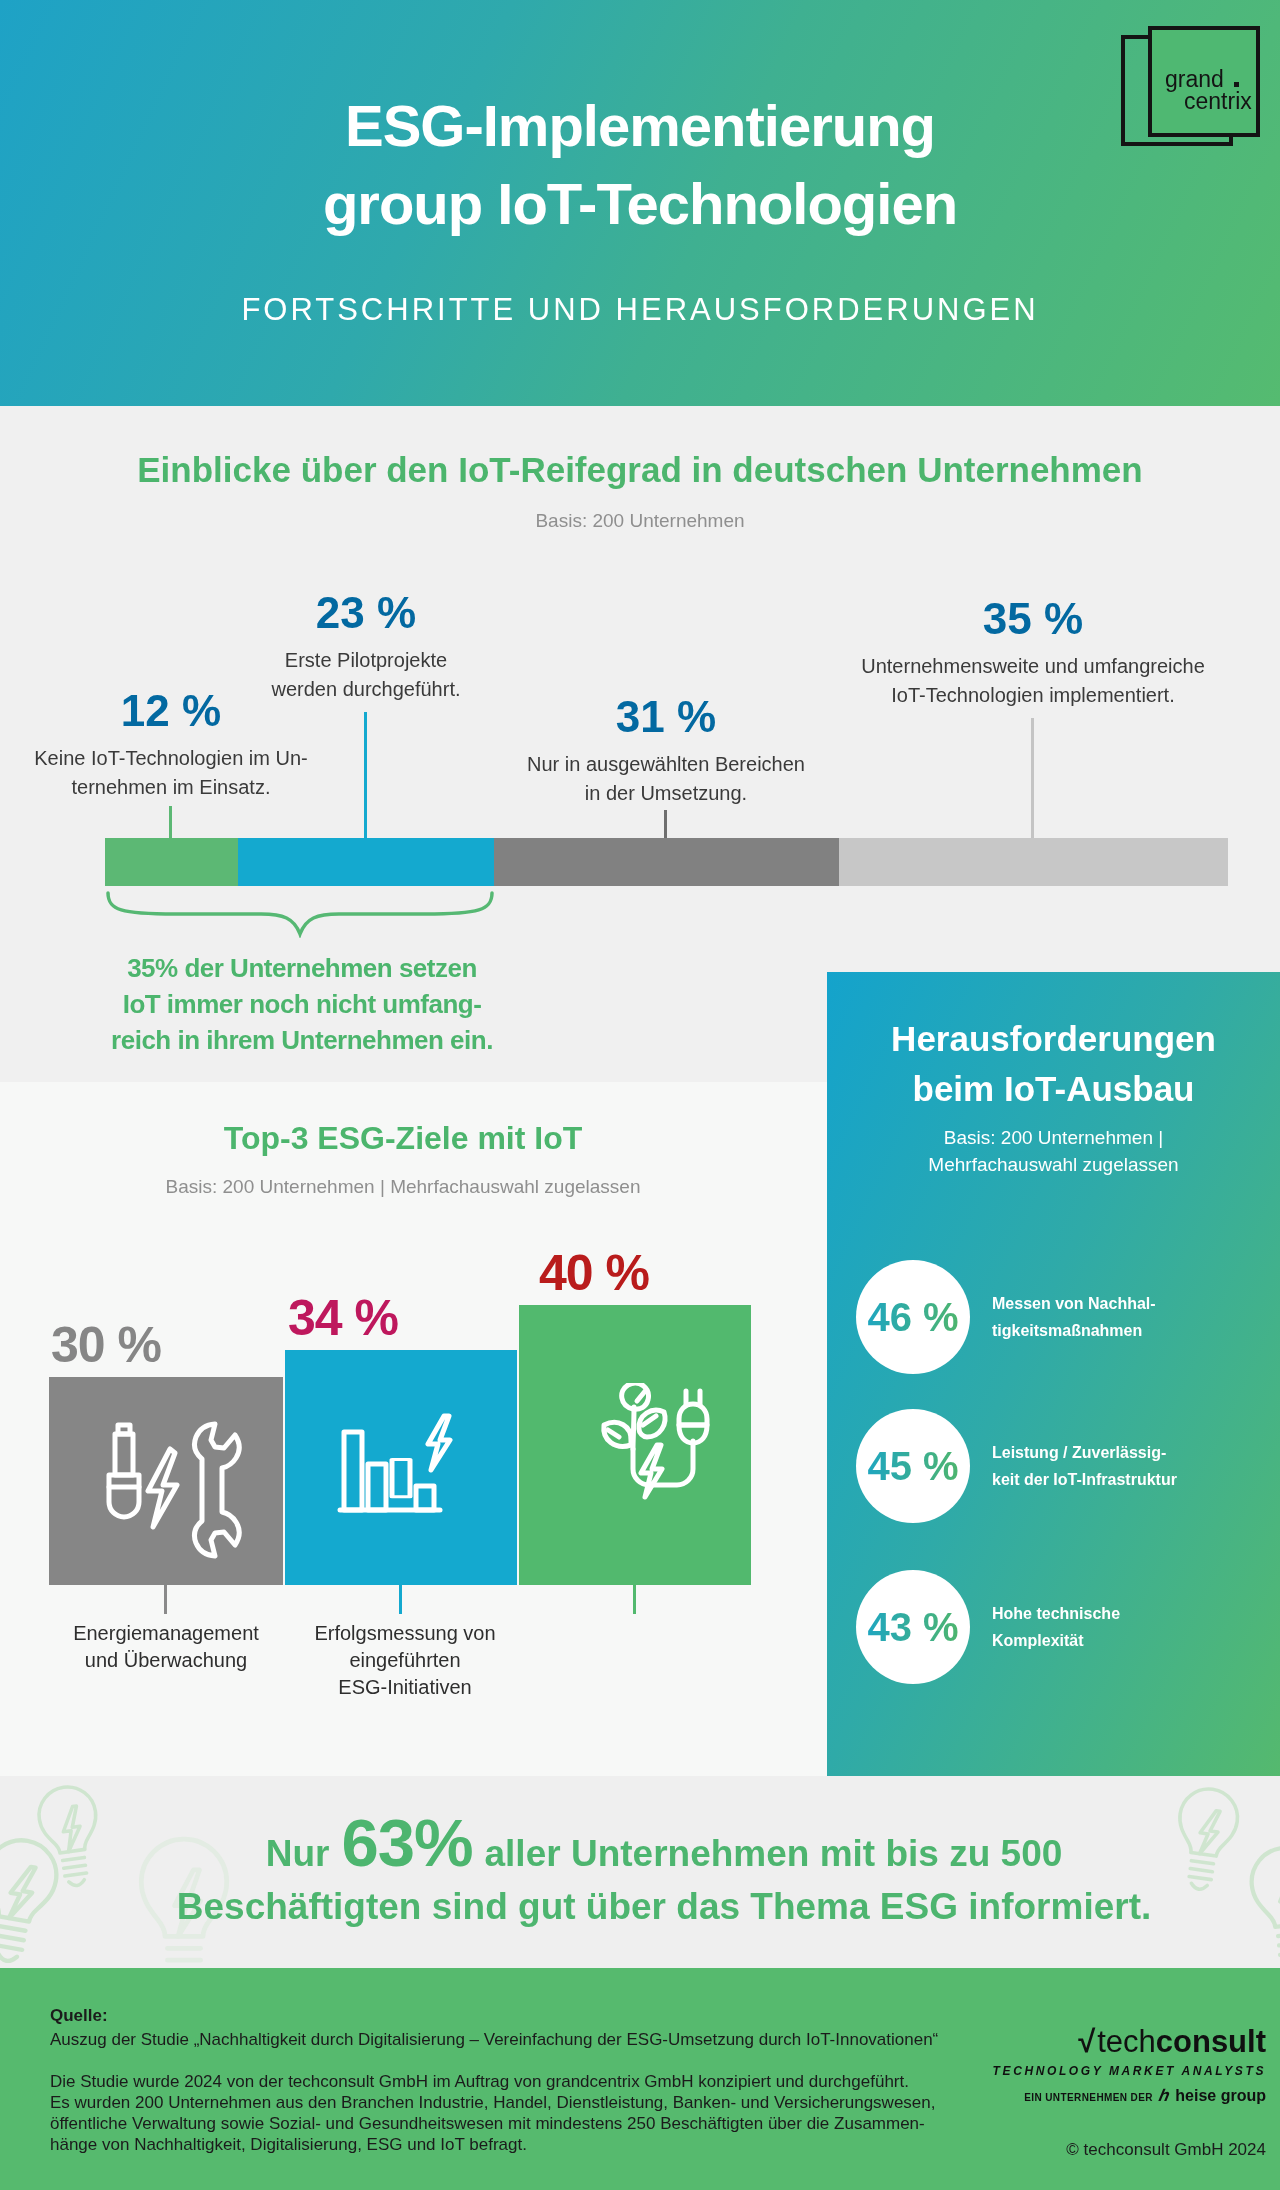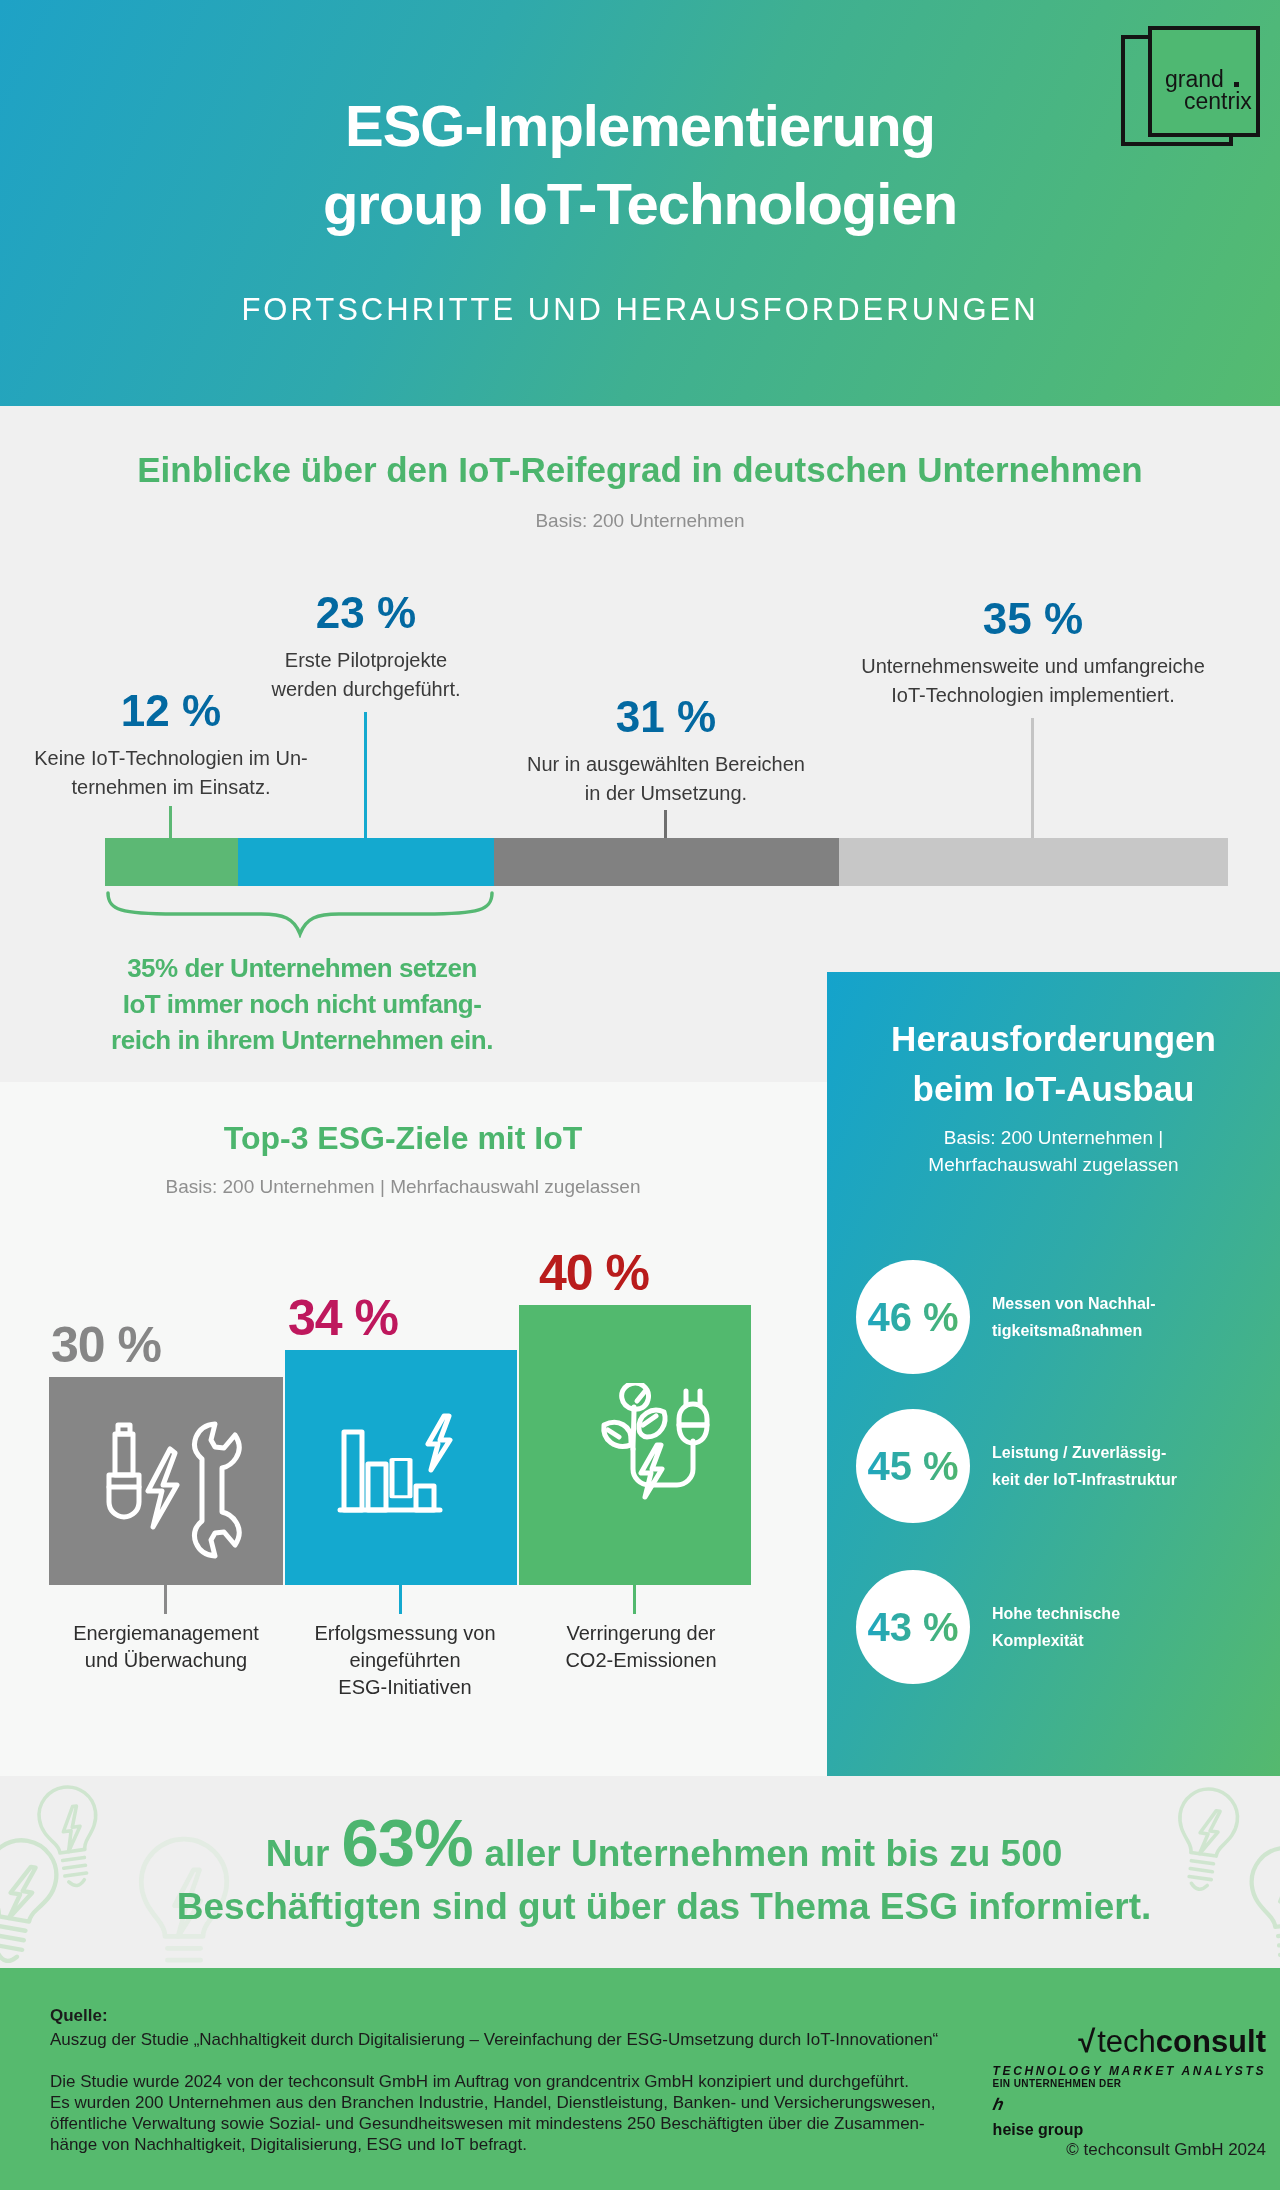--- a/index.html
+++ b/index.html
@@ -120,21 +120,21 @@
   .footer { position:absolute; left:0; top:1968px; width:1280px; height:222px; background:#56ba6e; color:#1b1b1b; }
   .f-quelle { position:absolute; left:50px; top:38px; font-size:17px; font-weight:700; }
   .f-source { position:absolute; left:50px; top:62px; font-size:17px; }
   .f-para { position:absolute; left:50px; top:103px; font-size:17px; line-height:21px; white-space:pre-line; }
   .f-logo { position:absolute; right:14px; top:56px; text-align:right; }
   .f-tc { font-size:31px; color:#101010; }
   .f-tc .mark { font-weight:700; margin-right:2px; }
   .f-tc .light { font-weight:400; }
   .f-tc .bold { font-weight:700; }
   .f-tagline { margin-top:4px; font-size:12px; font-weight:700; font-style:italic; letter-spacing:2.6px; color:#101010; }
-  .f-heise { display:flex; justify-content:flex-end; align-items:baseline; gap:6px; color:#101010;flex-direction:column; }
+  .f-heise { margin-top:8px; display:flex; justify-content:flex-end; align-items:baseline; gap:6px; color:#101010; }
   .f-heise .pre { font-size:10px; font-weight:700; letter-spacing:0.4px; }
   .f-heise .hmark { font-size:17px; font-weight:800; font-style:italic; transform:skewX(-12deg); display:inline-block; }
   .f-heise .grp { font-size:16px; font-weight:800; }
   .f-copy { position:absolute; right:14px; top:172px; font-size:17px; }
 
   svg { display:block; }
 </style>
 </head>
 <body>
 
@@ -245,22 +245,20 @@
 
     <div class="gtick gtick-0"></div>
     <div class="gtick gtick-1"></div>
     <div class="gtick gtick-2"></div>
 
     <div class="glabel glabel-0">Energiemanagement
 und Überwachung</div>
     <div class="glabel glabel-1">Erfolgsmessung von
 eingeführten
 ESG-Initiativen</div>
-    <div class="glabel glabel-2">Verringerung der
-CO2-Emissionen</div>
   </section>
 
   <aside class="panel">
     <h2 class="panel-title">Herausforderungen
 beim IoT-Ausbau</h2>
     <div class="panel-basis">Basis: 200 Unternehmen |
 Mehrfachauswahl zugelassen</div>
 
     <div class="ch-item ch-item-0">
       <div class="ch-circle">

